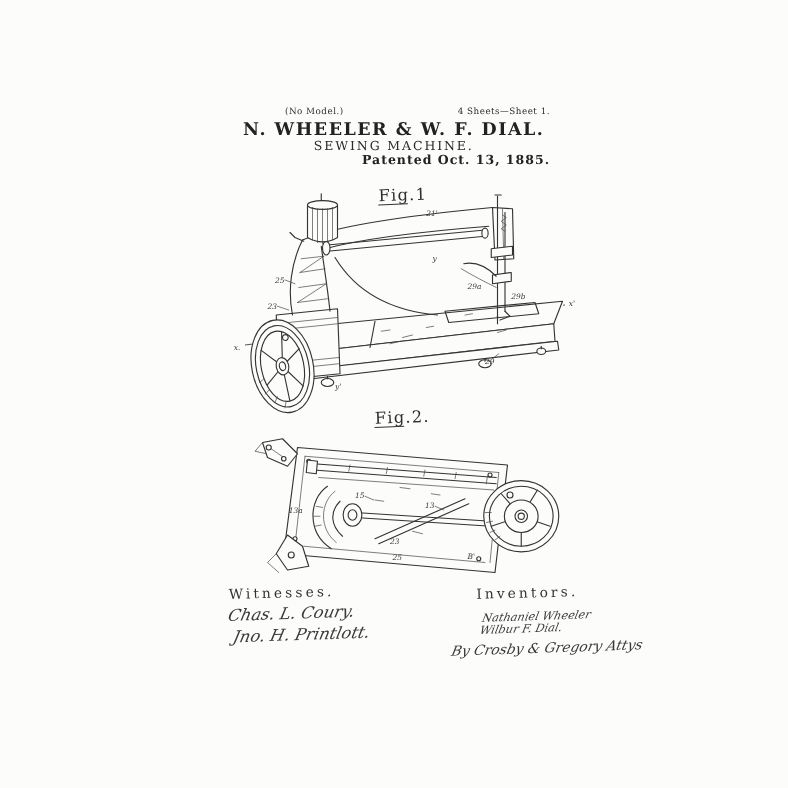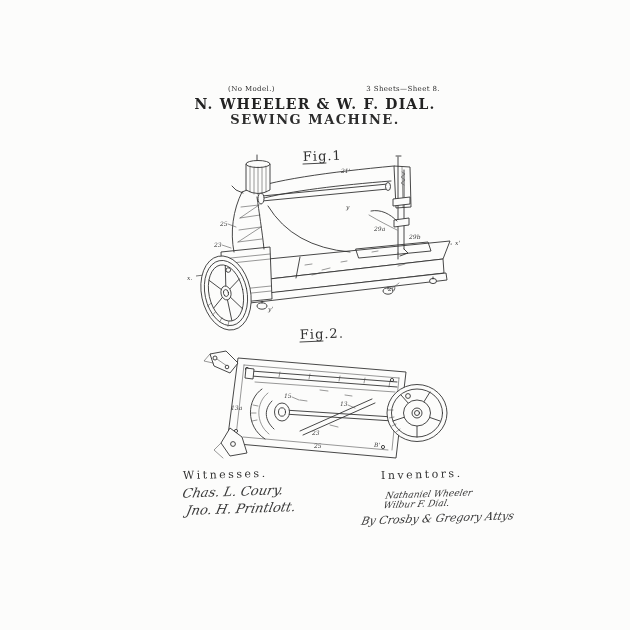--- a/index.html
+++ b/index.html
@@ -1,21 +1,21 @@
 <!DOCTYPE html>
 <html><head>
 <meta charset="utf-8">
 <style>
   html,body{margin:0;padding:0;}
   body{width:630px;height:630px;background:#f6f6f5;font-family:"DejaVu Serif",serif;}
   .sheet{position:relative;width:630px;height:630px;background:#fcfcfb;overflow:hidden;color:#262626;}
   .abs{position:absolute;white-space:nowrap;}
   .smallcaps{font-size:7px;letter-spacing:.4px;color:#2c2c2c;padding-left:31px;}
   .title{font-size:14px;font-weight:bold;letter-spacing:1.2px;color:#222;}
-  .subtitle{font-size:13px;font-weight:bold;letter-spacing:1.5px;color:#2c2c2c;}
+  .subtitle{font-size:10px;font-weight:normal;letter-spacing:1.5px;color:#2c2c2c;}
   .patdate{font-size:10px;font-weight:bold;letter-spacing:.8px;color:#222;}
   .handhead{font-size:11px;letter-spacing:2.5px;color:#333;transform:rotate(-1.5deg);}
   .sig{font-style:italic;color:#3a3a3a;transform:skewX(-14deg) rotate(-2deg);}
   .sig-lg{font-size:13px;}
   .sig-sm{font-size:9px;}
   .sig-md{font-size:11px;}
   svg{position:absolute;overflow:visible;}
   svg *{vector-effect:non-scaling-stroke;}
   .ln{fill:none;stroke:#333;stroke-width:.9;stroke-linecap:round;stroke-linejoin:round;}
   .lnthin{fill:none;stroke:#444;stroke-width:.55;stroke-linecap:round;}
@@ -23,23 +23,24 @@
   .dashdot{fill:none;stroke:#3a3a3a;stroke-width:.7;stroke-dasharray:6 3 1.5 3;}
   .reflabel{font-family:"DejaVu Serif",serif;font-style:italic;font-size:6px;fill:#3a3a3a;}
   .figlabel{font-family:"DejaVu Serif",serif;font-size:13px;letter-spacing:1px;fill:#2e2e2e;}
 </style>
 </head>
 <body>
 
 <div class="sheet">
 
   <div class="abs smallcaps" style="left:197px;top:85px;">(No Model.)</div>
-  <div class="abs smallcaps" style="left:440px;top:85px;transform:translateX(-100%);">3 Sheets—Sheet 8.</div>
+  <div class="abs smallcaps" style="left:440px;top:85px;transform:translateX(-100%);">4 Sheets—Sheet 1.</div>
   <div class="abs title" style="left:315px;top:96px;transform:translateX(-50%);">N. WHEELER &amp; W. F. DIAL.</div>
   <div class="abs subtitle" style="left:315px;top:112px;transform:translateX(-50%);">SEWING MACHINE.</div>
+  <div class="abs patdate" style="left:440px;top:123px;transform:translateX(-100%);">Patented Oct. 13, 1885.</div>
 
   <svg style="left:185px;top:148px;" width="280" height="192" viewBox="185 148 280 192">
 
     <g>
       <text class="figlabel" x="303" y="161" transform="rotate(-2 303 161)">Fig.1</text>
       <line class="ln" x1="303" y1="164" x2="326" y2="163"></line>
     </g>
 
     <g>
       <path class="dashdot" d="M196,276 L452,244"></path>

